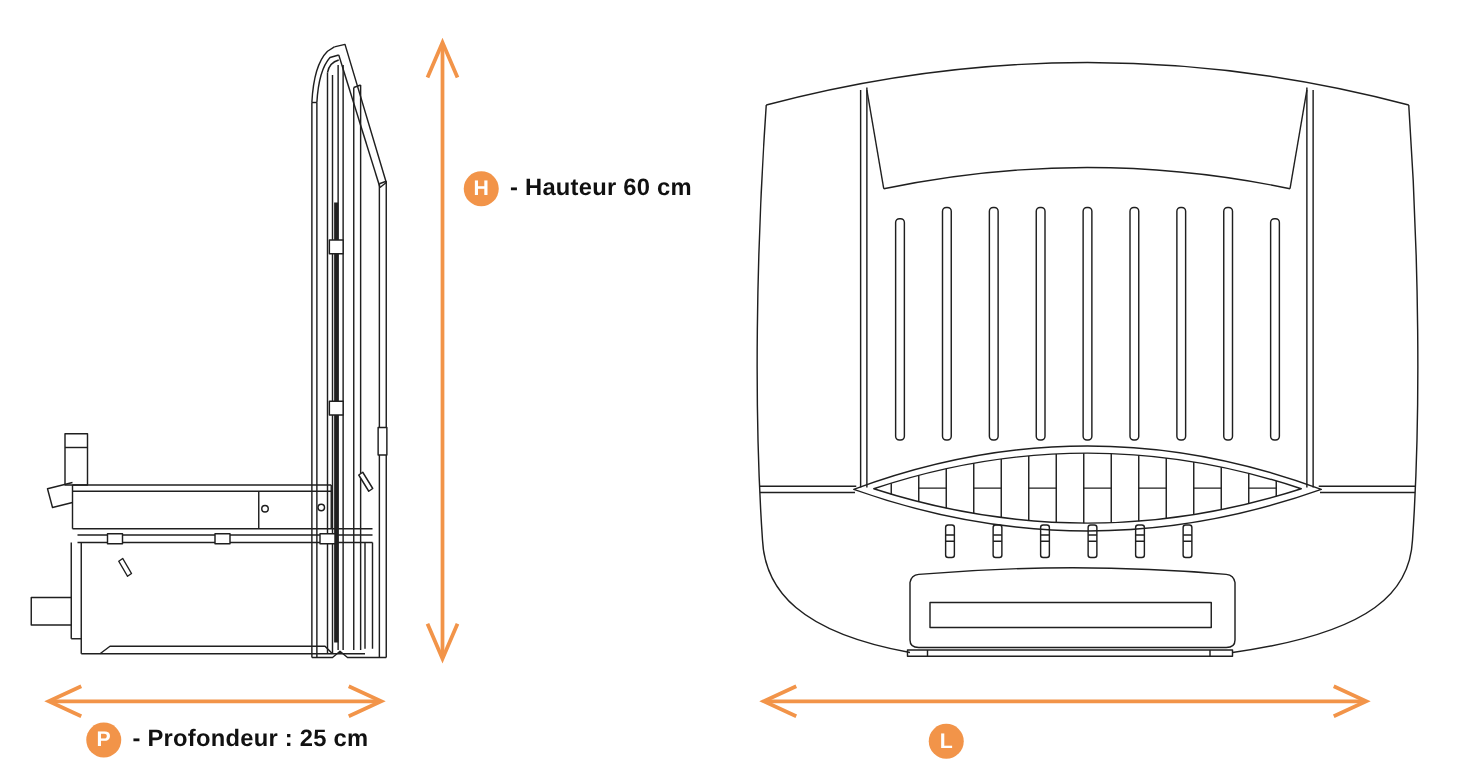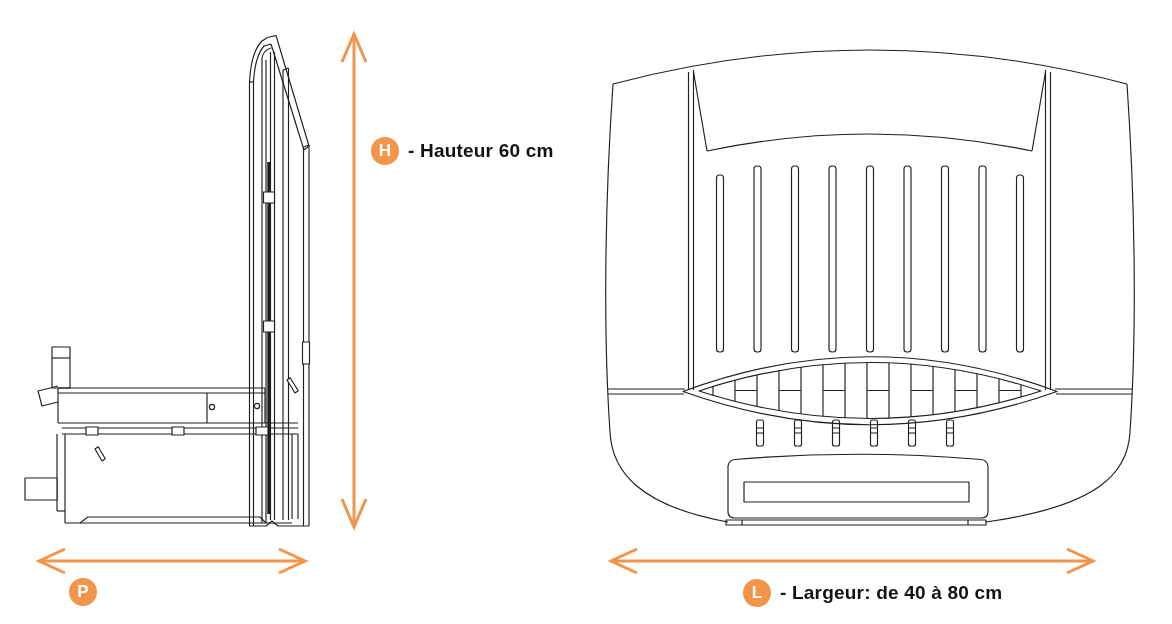--- a/index.html
+++ b/index.html
@@ -202,20 +202,20 @@
     <path class="arrow" d="M459,3 L485,15 L459,27"></path>
   </svg>
 
   <div class="dim-label" style="left:371px; top:137px;">
     <span class="badge">H</span>
     <span>- Hauteur 60 cm</span>
   </div>
 
   <div class="dim-label" style="left:69px; top:578px;">
     <span class="badge">P</span>
+    <span>- Profondeur : 25 cm</span>
   </div>
 
   <div class="dim-label" style="left:743px; top:579px;">
     <span class="badge">L</span>
-    <span>- Largeur: de 40 à 80 cm</span>
   </div>
 
 </div>
 
 </body></html>

